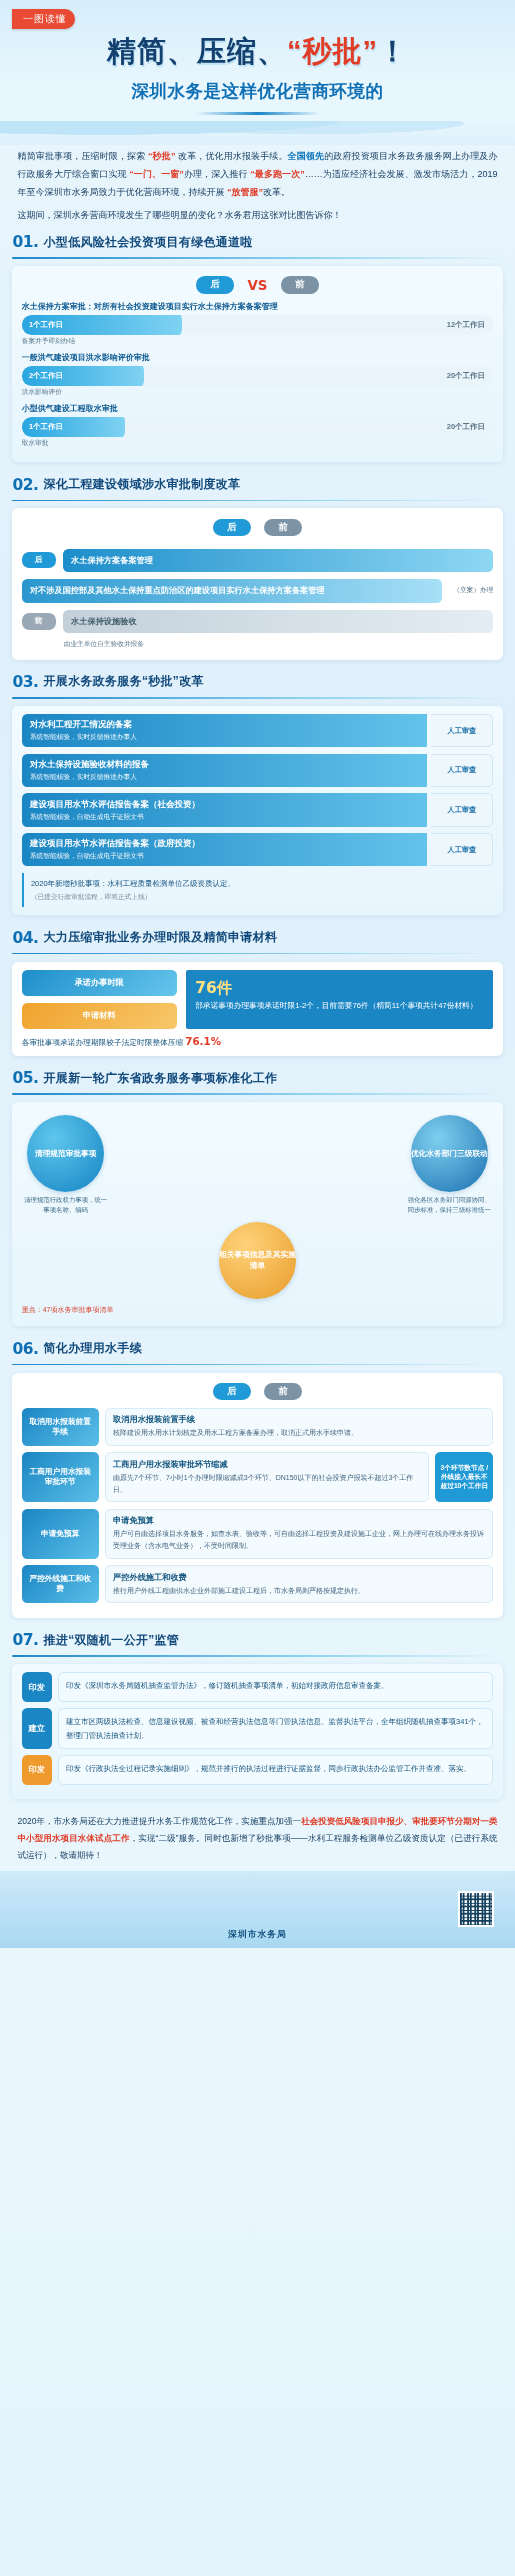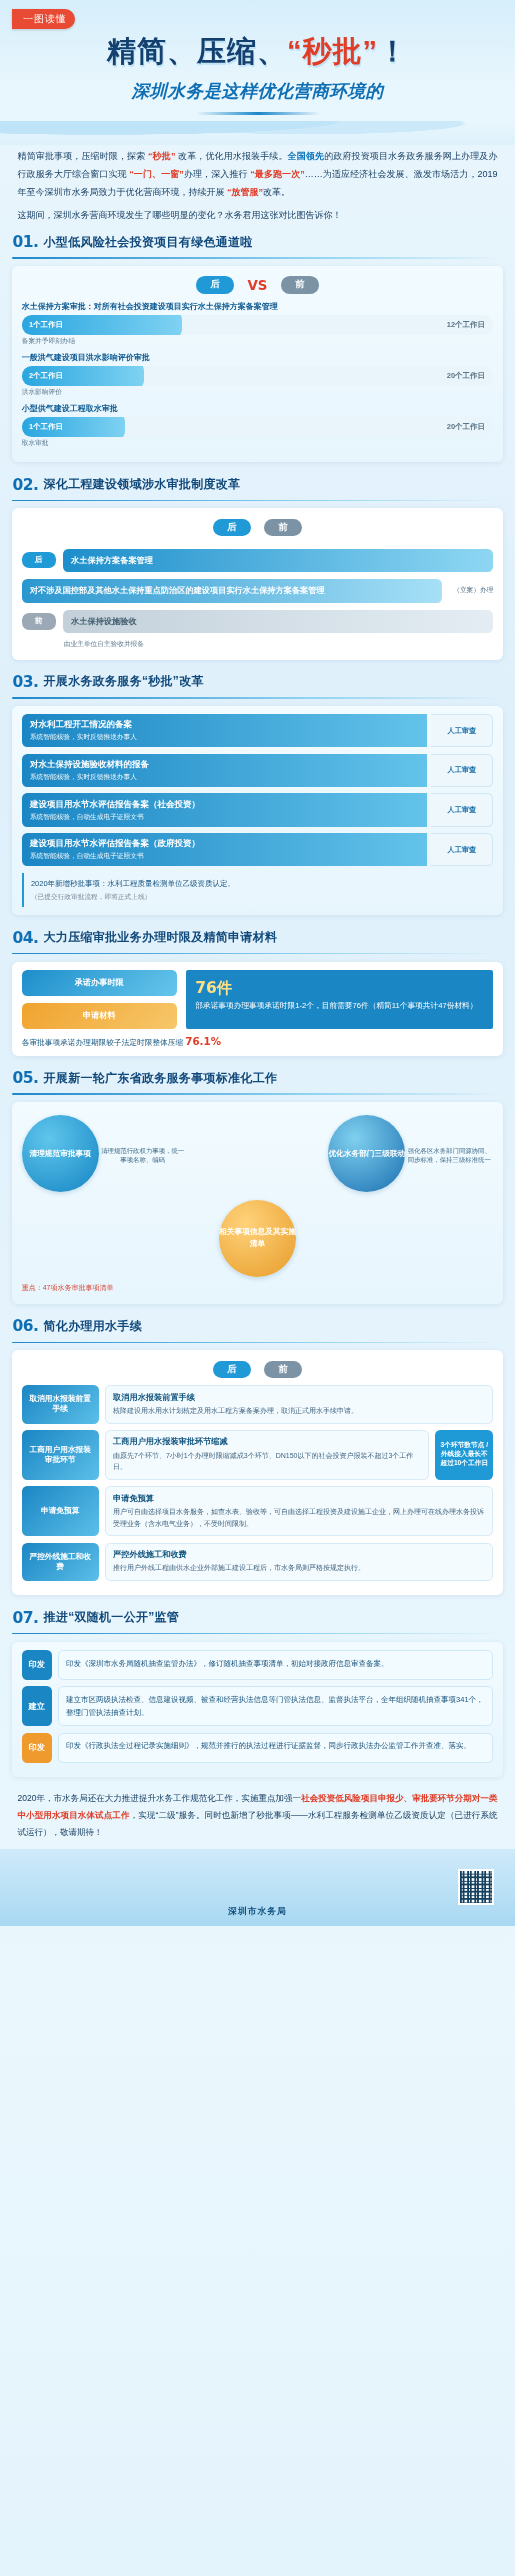--- a/index.html
+++ b/index.html
@@ -43,21 +43,20 @@
     letter-spacing: 1px;
     text-shadow: 1px 1.5px 0 #bfe2f5;
   }
   .title-main .red { color: #e03c26; }
   .title-sub {
     margin-top: 7.2px;
     font-size: 17.5px;
     font-weight: bold;
     color: #0f6fb5;
     letter-spacing: 0.5px;
-    font-style: italic;
   }
   .title-deco {
     width: 124px; height: 3.1px;
     margin: 9.3px auto 0 auto;
     background: linear-gradient(90deg,rgba(21,121,189,0) 0%, #1d87c9 50%, rgba(21,121,189,0) 100%);
     border-radius: 2.1px;
   }
   .header-wave {
     height: 24px;
     background: radial-gradient(ellipse at 20% 0,#bfe3f7 0 40%,transparent 41%),
@@ -202,21 +201,21 @@
     width: 77px; height:77px; border-radius:50%;
     display:flex; flex-direction:column; align-items:center; justify-content:center;
     color:#fff; text-align:center; font-size:7.7px; font-weight:bold; line-height:1.5;
     box-shadow:0 1.5px 5.2px rgba(15,90,140,.2);
   }
   .c1 { background: radial-gradient(circle at 35% 30%,#5fc6ec,#1484c3); }
   .c2 { background: radial-gradient(circle at 35% 30%,#8fd8a9,#33a86b); }
   .c3 { background: radial-gradient(circle at 35% 30%,#7fd0ef,#1a6fb0); }
   .c4 { background: radial-gradient(circle at 35% 30%,#ffd27a,#e79c2a); }
   .s5-cap { font-size:6.4px; color:#3f6a88; text-align:center; width:88px; margin-top:3.1px; line-height:1.5;}
-  .s5-col { display:flex; flex-direction:row; align-items:center; }
+  .s5-col { display:flex; flex-direction:column; align-items:center; }
   .s5-bottom { display:flex; justify-content:space-around; margin-top: 7.2px; }
   .s5-note { margin-top:6.2px; font-size:7px; color:#d9452f; }
 
   
   .s6-item { display:flex; gap:6.2px; margin-bottom:6.2px; align-items:stretch;}
   .s6-badge {
     width: 77px; background:linear-gradient(135deg,#1b86c4,#5bbfe8); color:#fff;
     border-radius:5.2px; display:flex; align-items:center; justify-content:center;
     font-size:7.7px; font-weight:bold; text-align:center; padding:5.2px;
   }

